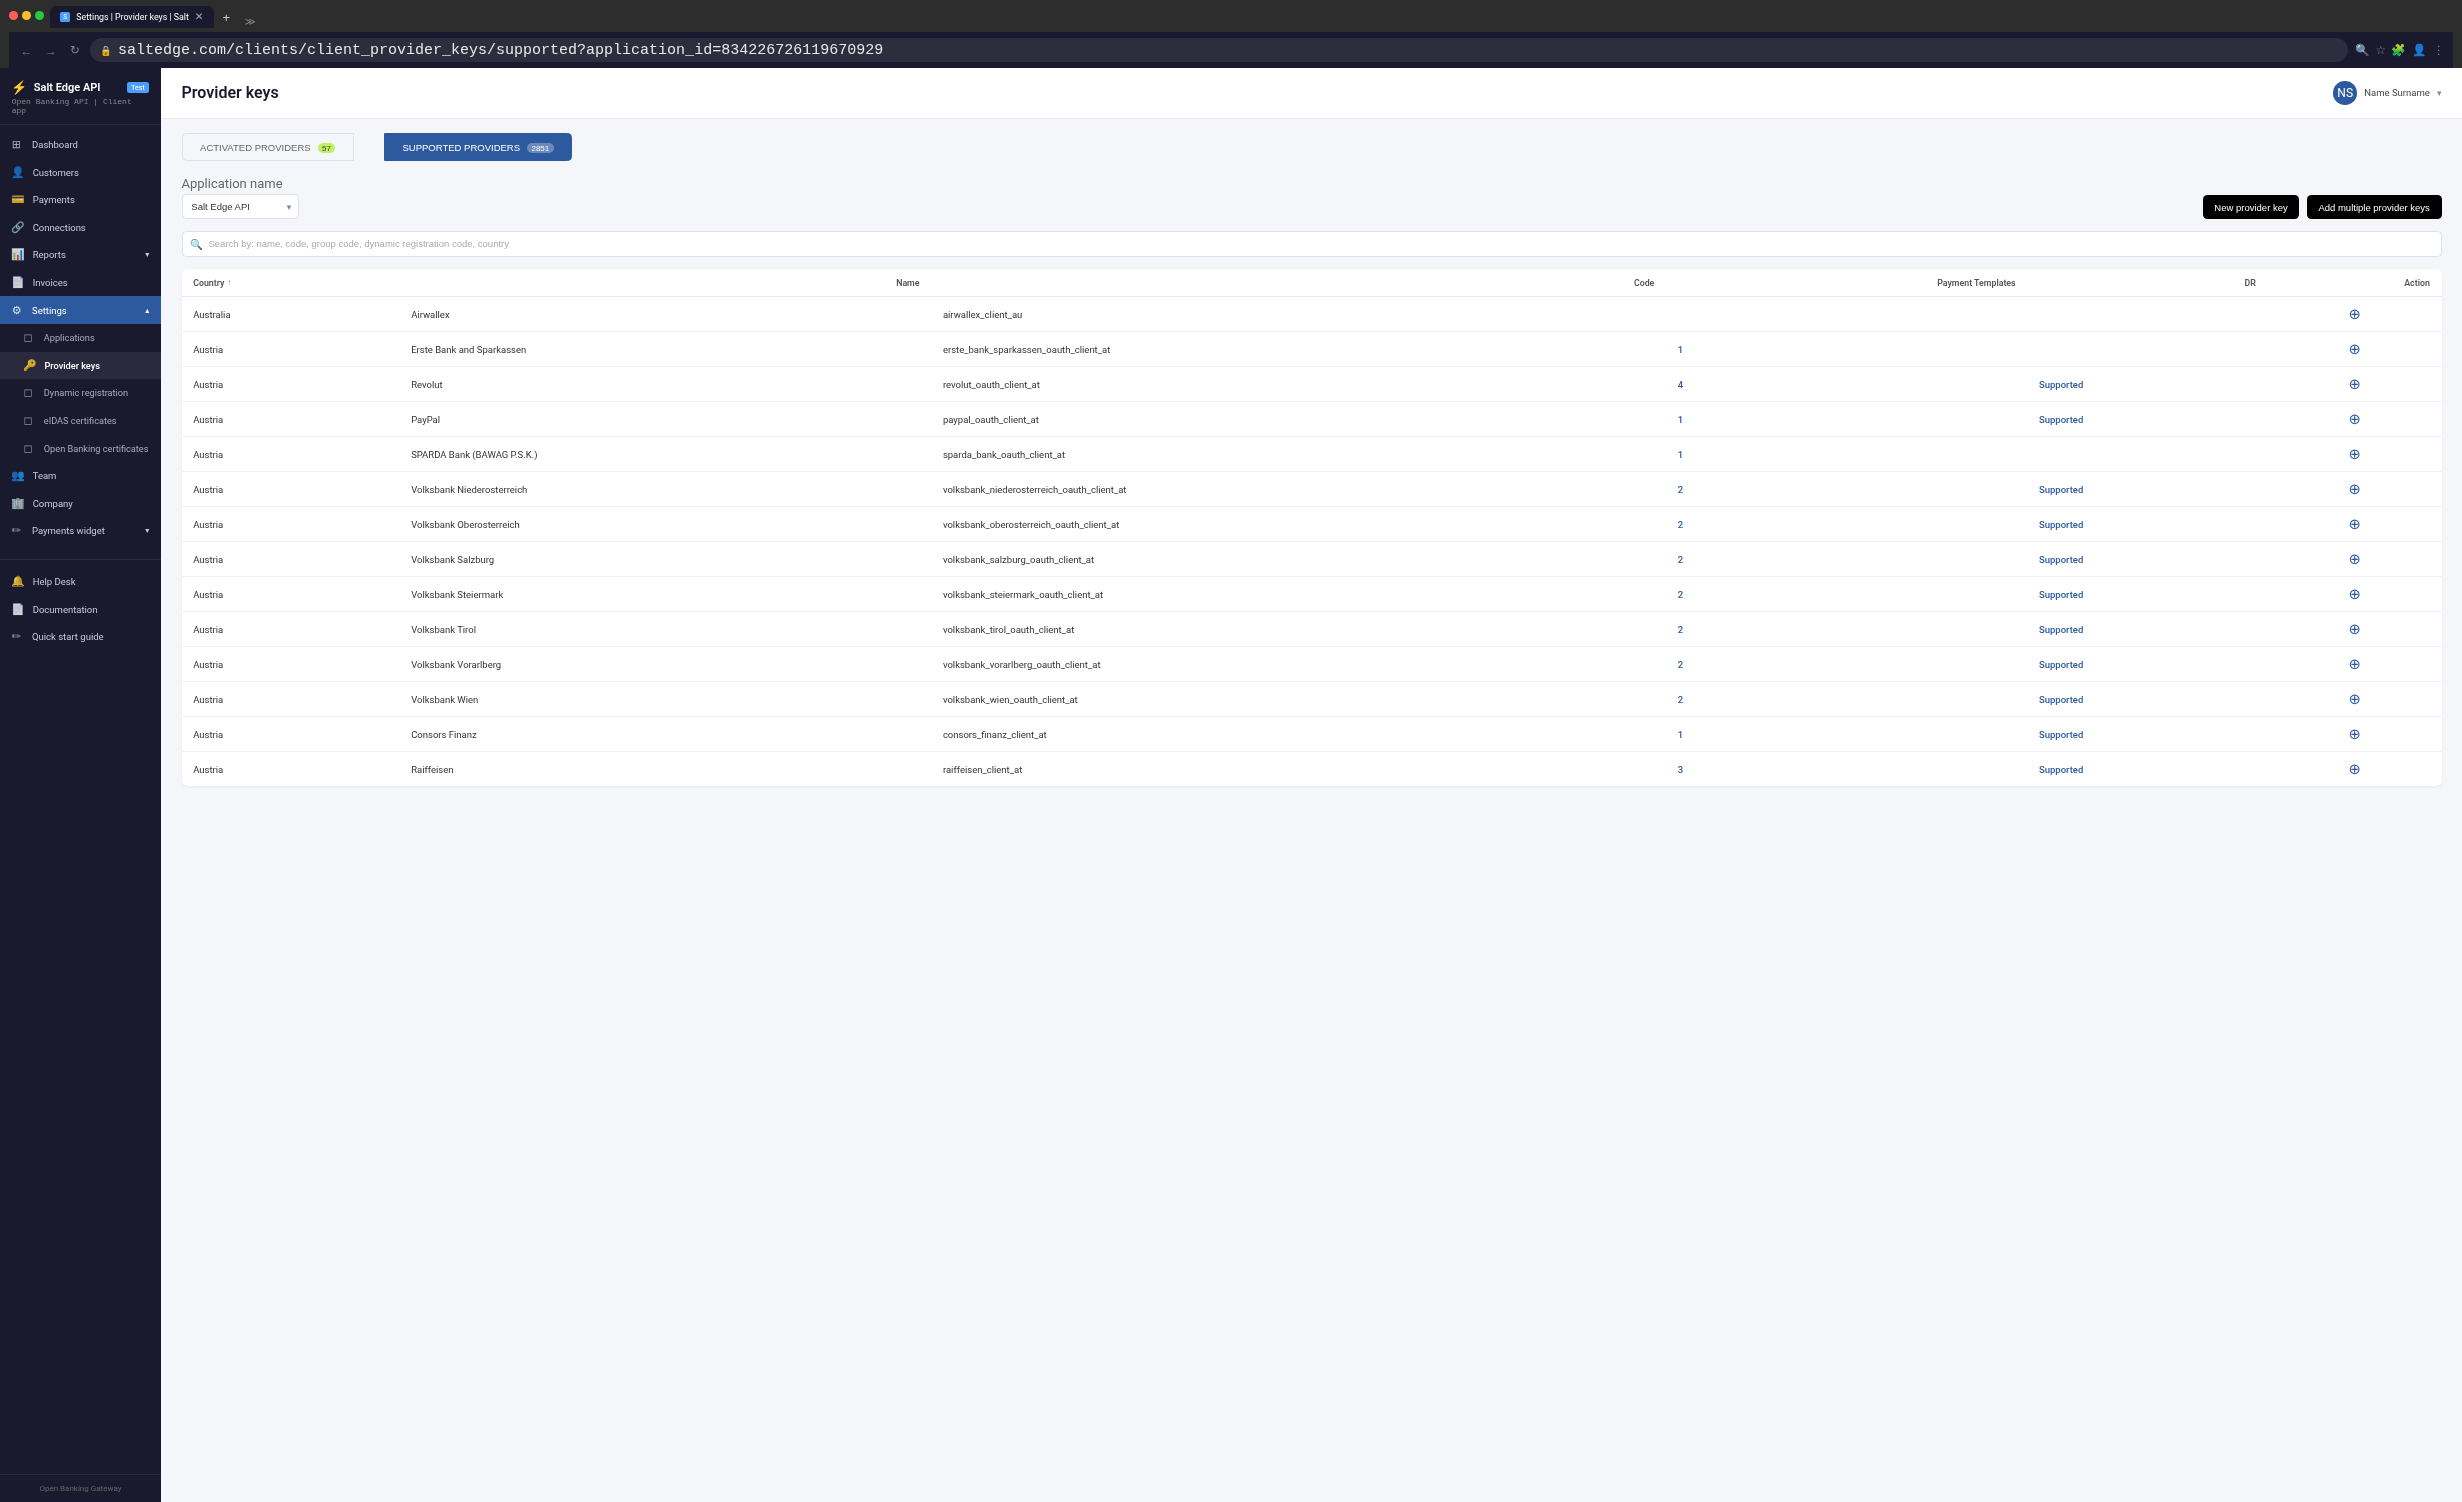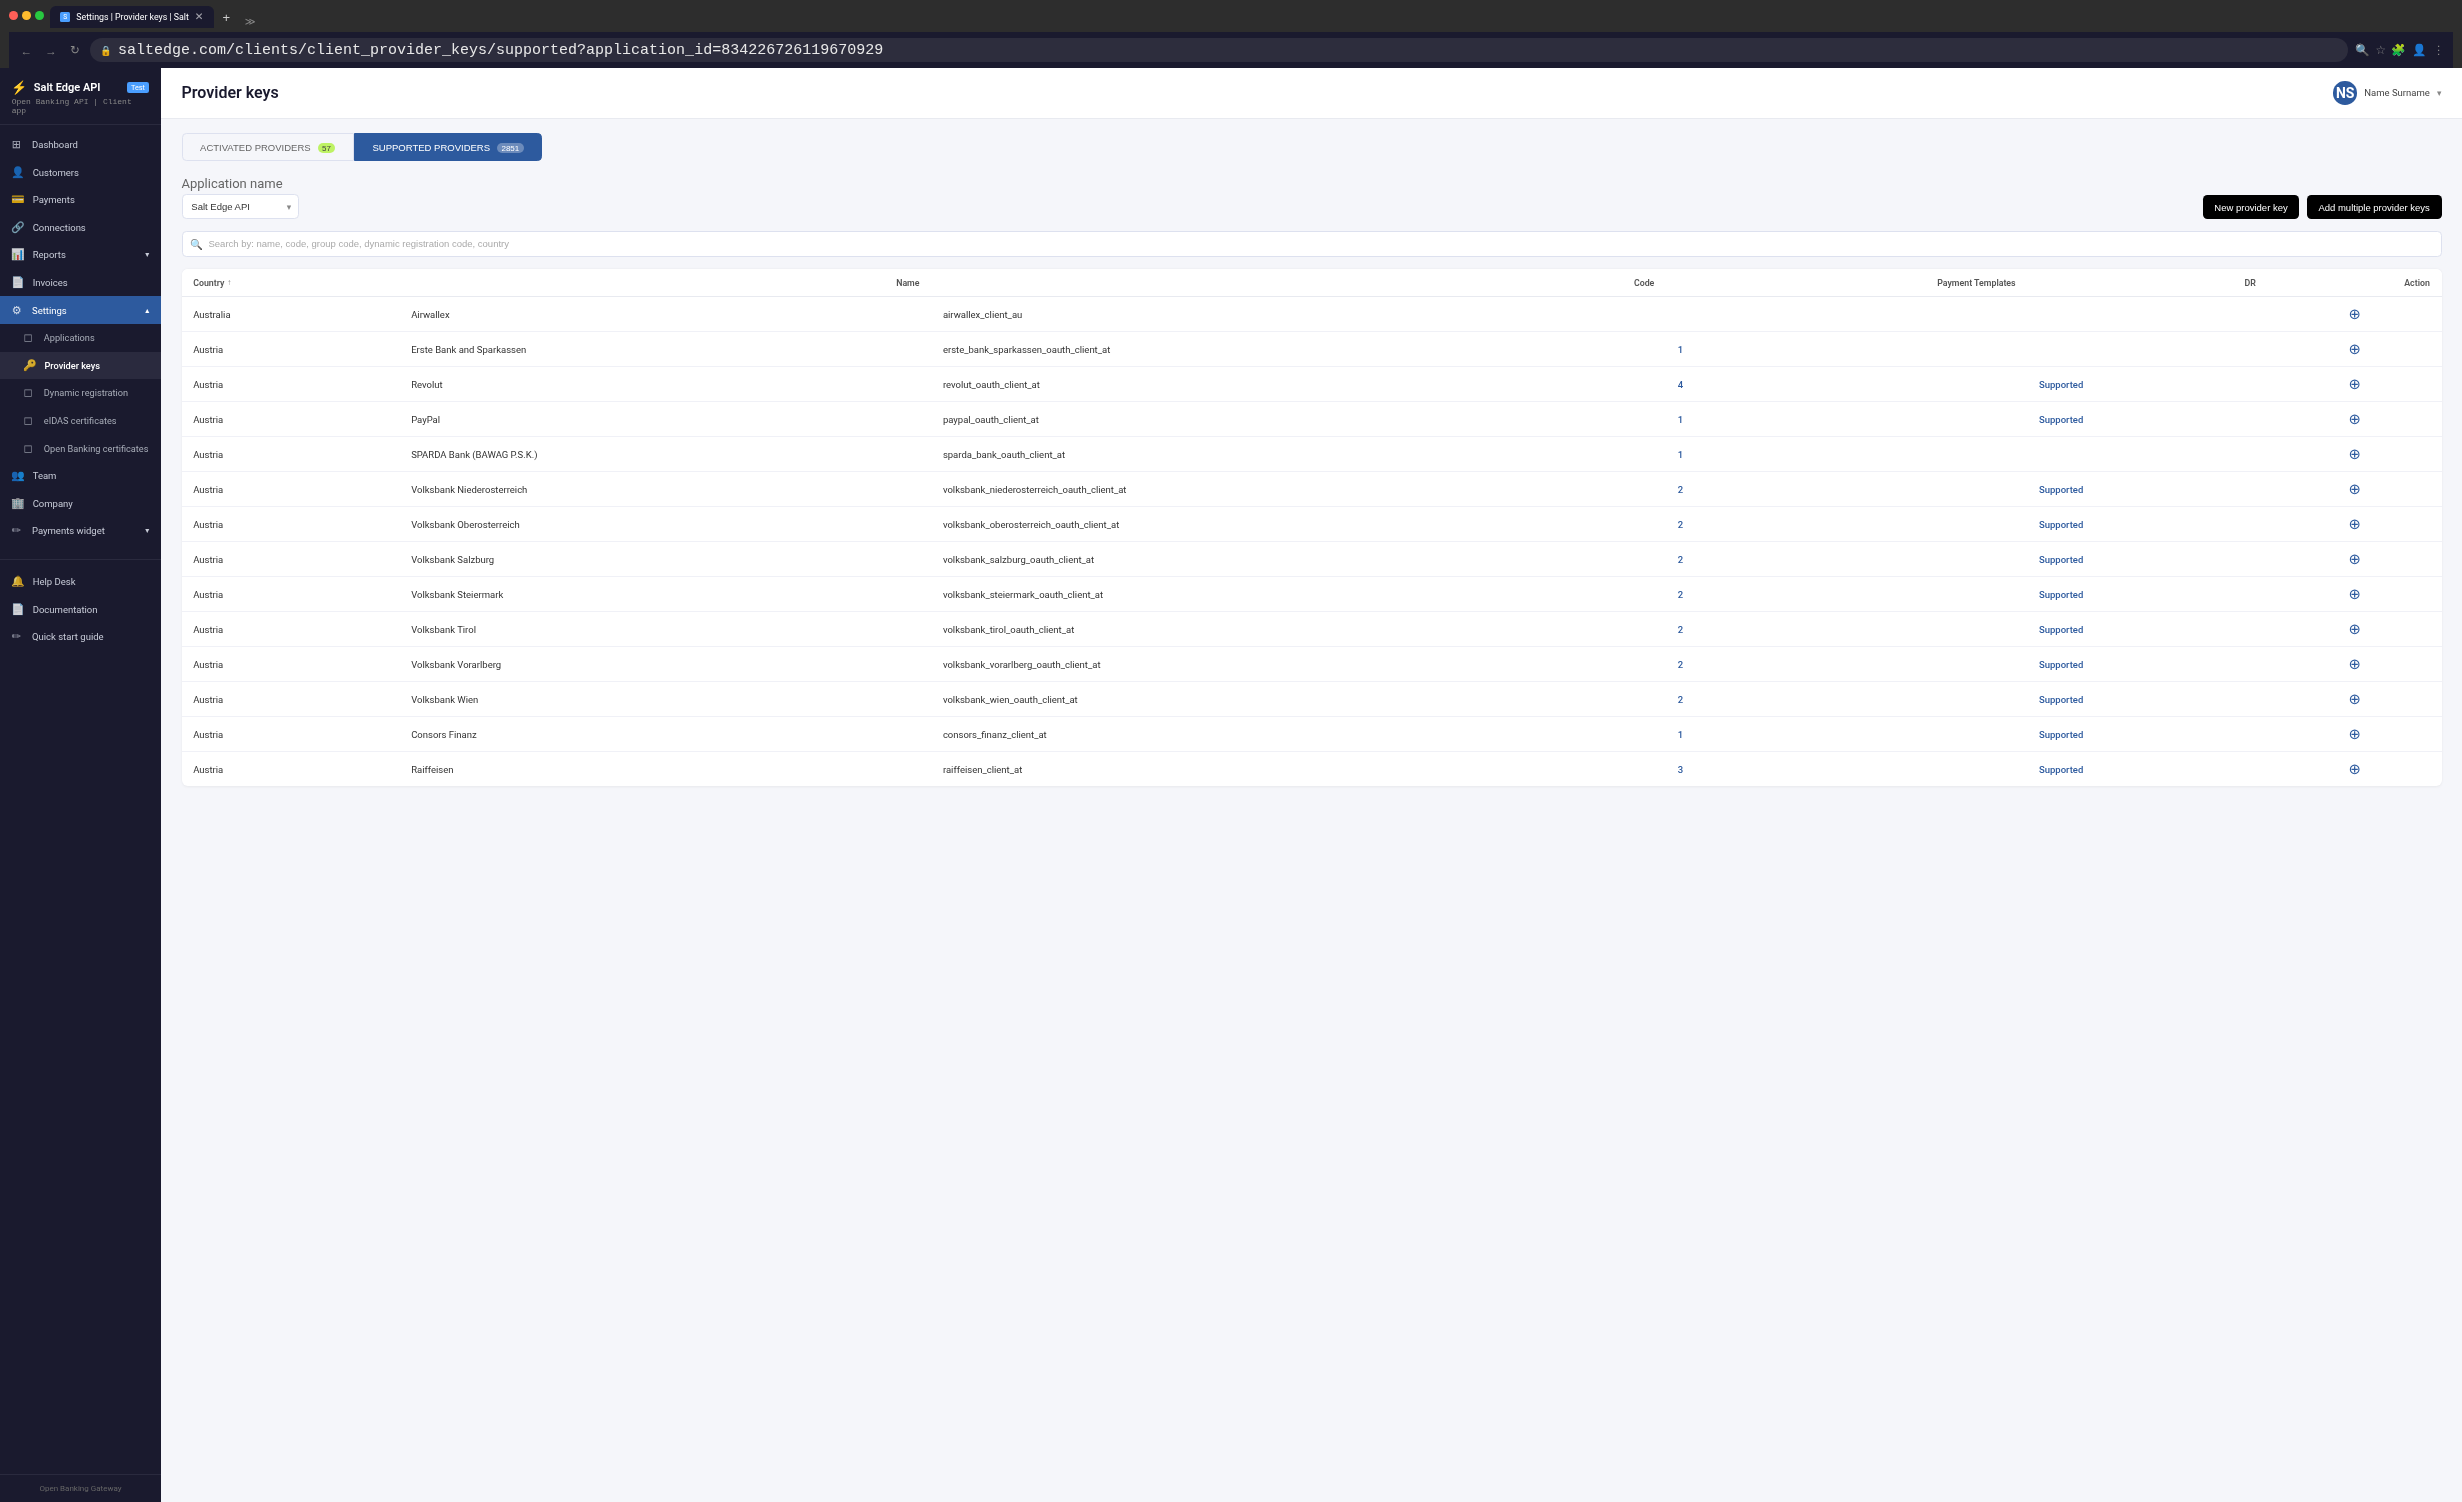--- a/index.html
+++ b/index.html
@@ -44,32 +44,32 @@
     .nav-item.sub-item.active-sub { color: #fff; font-weight: 500; }
     .nav-icon { font-size: 11px; opacity: 0.8; min-width: 13px; }
     .nav-arrow { margin-left: auto; font-size: 8px; }
     .sidebar-footer { padding: 8.8px 11.7px; border-top: 0.7px solid #2a2a3e; }
     .footer-text { font-size: 8px; color: #666; text-align: center; }
 
     
     .main { flex: 1; overflow: auto; background: #f5f6fa; }
     .page-header { background: #fff; padding: 13px 20.5px; display: flex; align-items: center; justify-content: space-between; border-bottom: 0.7px solid #e8eaf0; }
     .page-title { font-size: 16px; font-weight: 600; color: #1a1a2e; }
-    .user-avatar { background: #2d5a9e; color: #fff; width: 23.5px; height: 23.5px; border-radius: 50%; display: flex; align-items: center; justify-content: center; font-size: 14px; font-weight: 700; }
+    .user-avatar { background: #2d5a9e; color: #fff; width: 23.5px; height: 23.5px; border-radius: 50%; display: flex; align-items: center; justify-content: center; font-size: 12px; font-weight: 400; }
     .user-info { display: flex; align-items: center; gap: 7.3px; }
     .user-name { font-size: 9.5px; color: #444; }
     .user-dropdown { font-size: 8.8px; color: #888; }
 
     
     .tabs-section { padding: 14.7px 20.5px 0; }
     .tabs-container { display: flex; gap: 0; border-bottom: none; }
     .tab-btn { padding: 7.3px 17.6px; font-size: 9.5px; cursor: pointer; background: none; border: 0.7px solid #dde1ef; color: #666; transition: all 0.15s; }
     .tab-btn:first-child { border-radius: 4.4px 0 0 4.4px; }
     .tab-btn:last-child { border-radius: 0 4.4px 4.4px 0; }
-    .tab-btn.active-tab { background: #2d5a9e; color: #fff; border-color: #2d5a9e; }
+    .tab-btn.active-tab { background: #2d5a9e; color: #fff; border-color: #2d5a9e; margin-left: 30px; }
     .tab-count { background: rgba(255,255,255,0.3); padding: 0.7px 4.4px; border-radius: 7.3px; font-size: 8px; margin-left: 4.4px; }
     .tab-count-inactive { background: #bef264; padding: 0.7px 4.4px; border-radius: 7.3px; font-size: 8px; margin-left: 4.4px; color: #444; }
 
     
     .controls-section { padding: 14.7px 20.5px 11.7px; display: flex; align-items: flex-end; gap: 11.7px; }
     .form-group { display: flex; flex-direction: column; gap: 3.7px; }
     .form-label { font-size: 13px; color: #666; }
     .select-wrap { position: relative; display: inline-block; }
     .app-select { background: #fff; border: 0.7px solid #dde1ef; border-radius: 4.4px; padding: 5.9px 23.5px 5.9px 8.8px; font-size: 9.5px; color: #333; cursor: pointer; appearance: none; min-width: 117px; }
     .select-arrow { position: absolute; right: 7.3px; top: 50%; transform: translateY(-50%); font-size: 8.8px; color: #888; pointer-events: none; }

